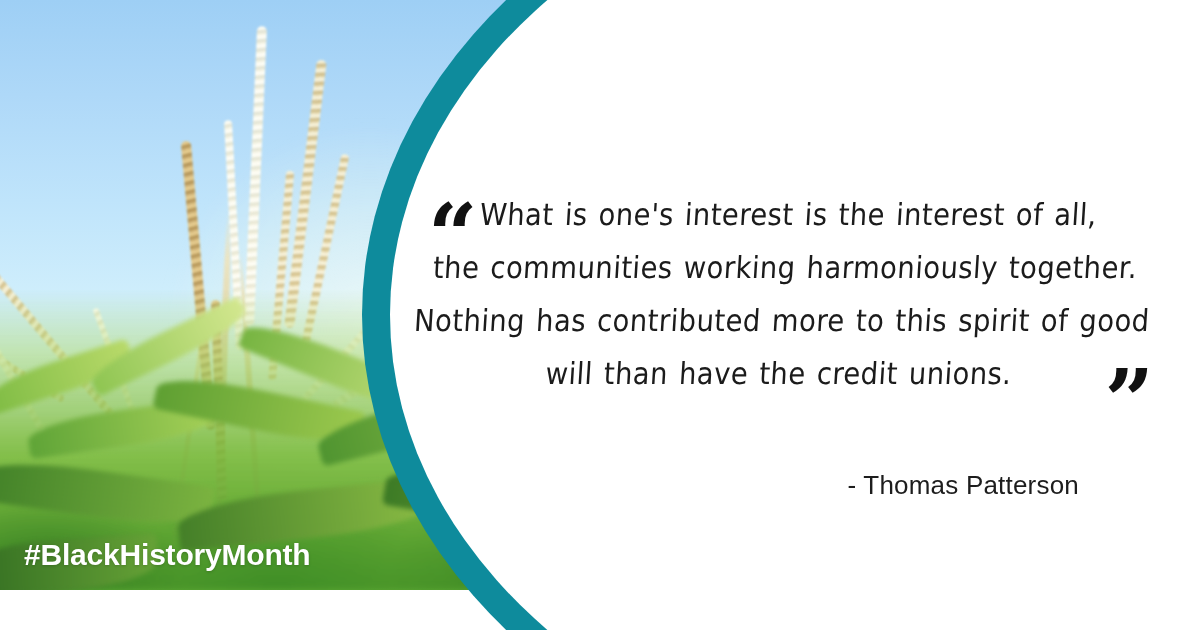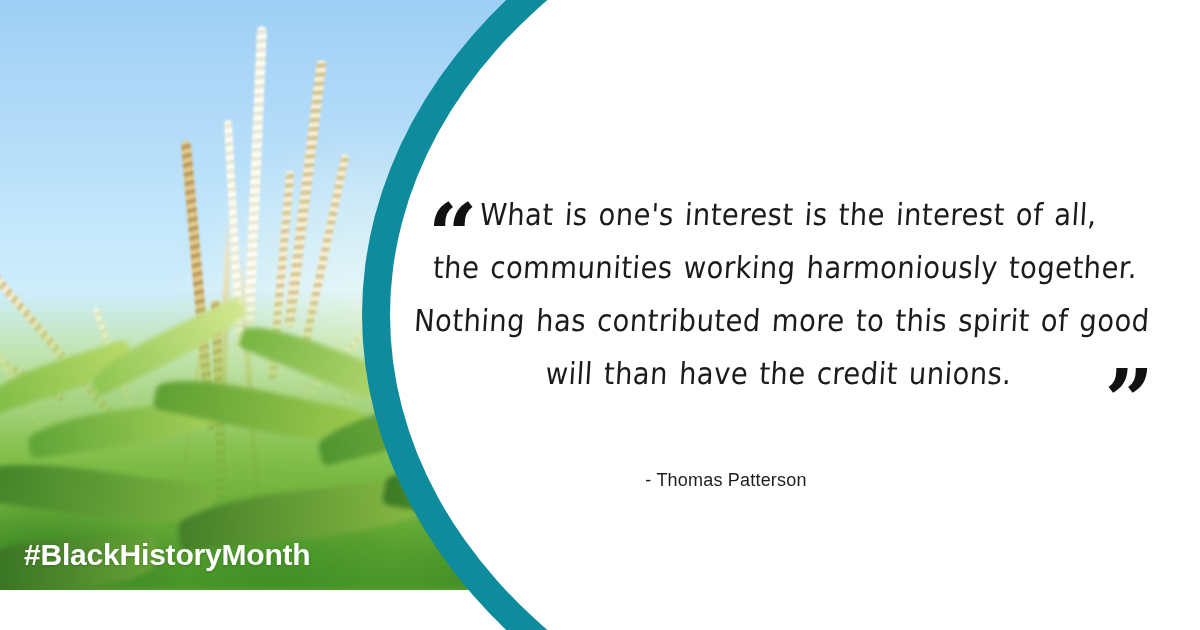--- a/index.html
+++ b/index.html
@@ -199,29 +199,29 @@
     font-weight: bold;
     font-size: 86px;
     line-height: 1;
     user-select: none;
   }
   .qmark.open  { left: 8px;  top: 4px; }
   .qmark.close { right: 6px; top: 170px; }
 
   .attribution {
     position: absolute;
-    left: 397px;
+    left: 421px;
     top: 470px;
     width: 740px;
-    text-align: center;
+    text-align: right;
     padding-right: 82px;
     box-sizing: border-box;
     color: #1d1d1d;
     font-family: "Liberation Sans", sans-serif;
-    font-size: 18px;
+    font-size: 26px;
     font-weight: 400;
     letter-spacing: 0.2px;
   }
 </style>
 </head>
 <body>
 
 <div id="canvas">
 
   <div class="photo">

